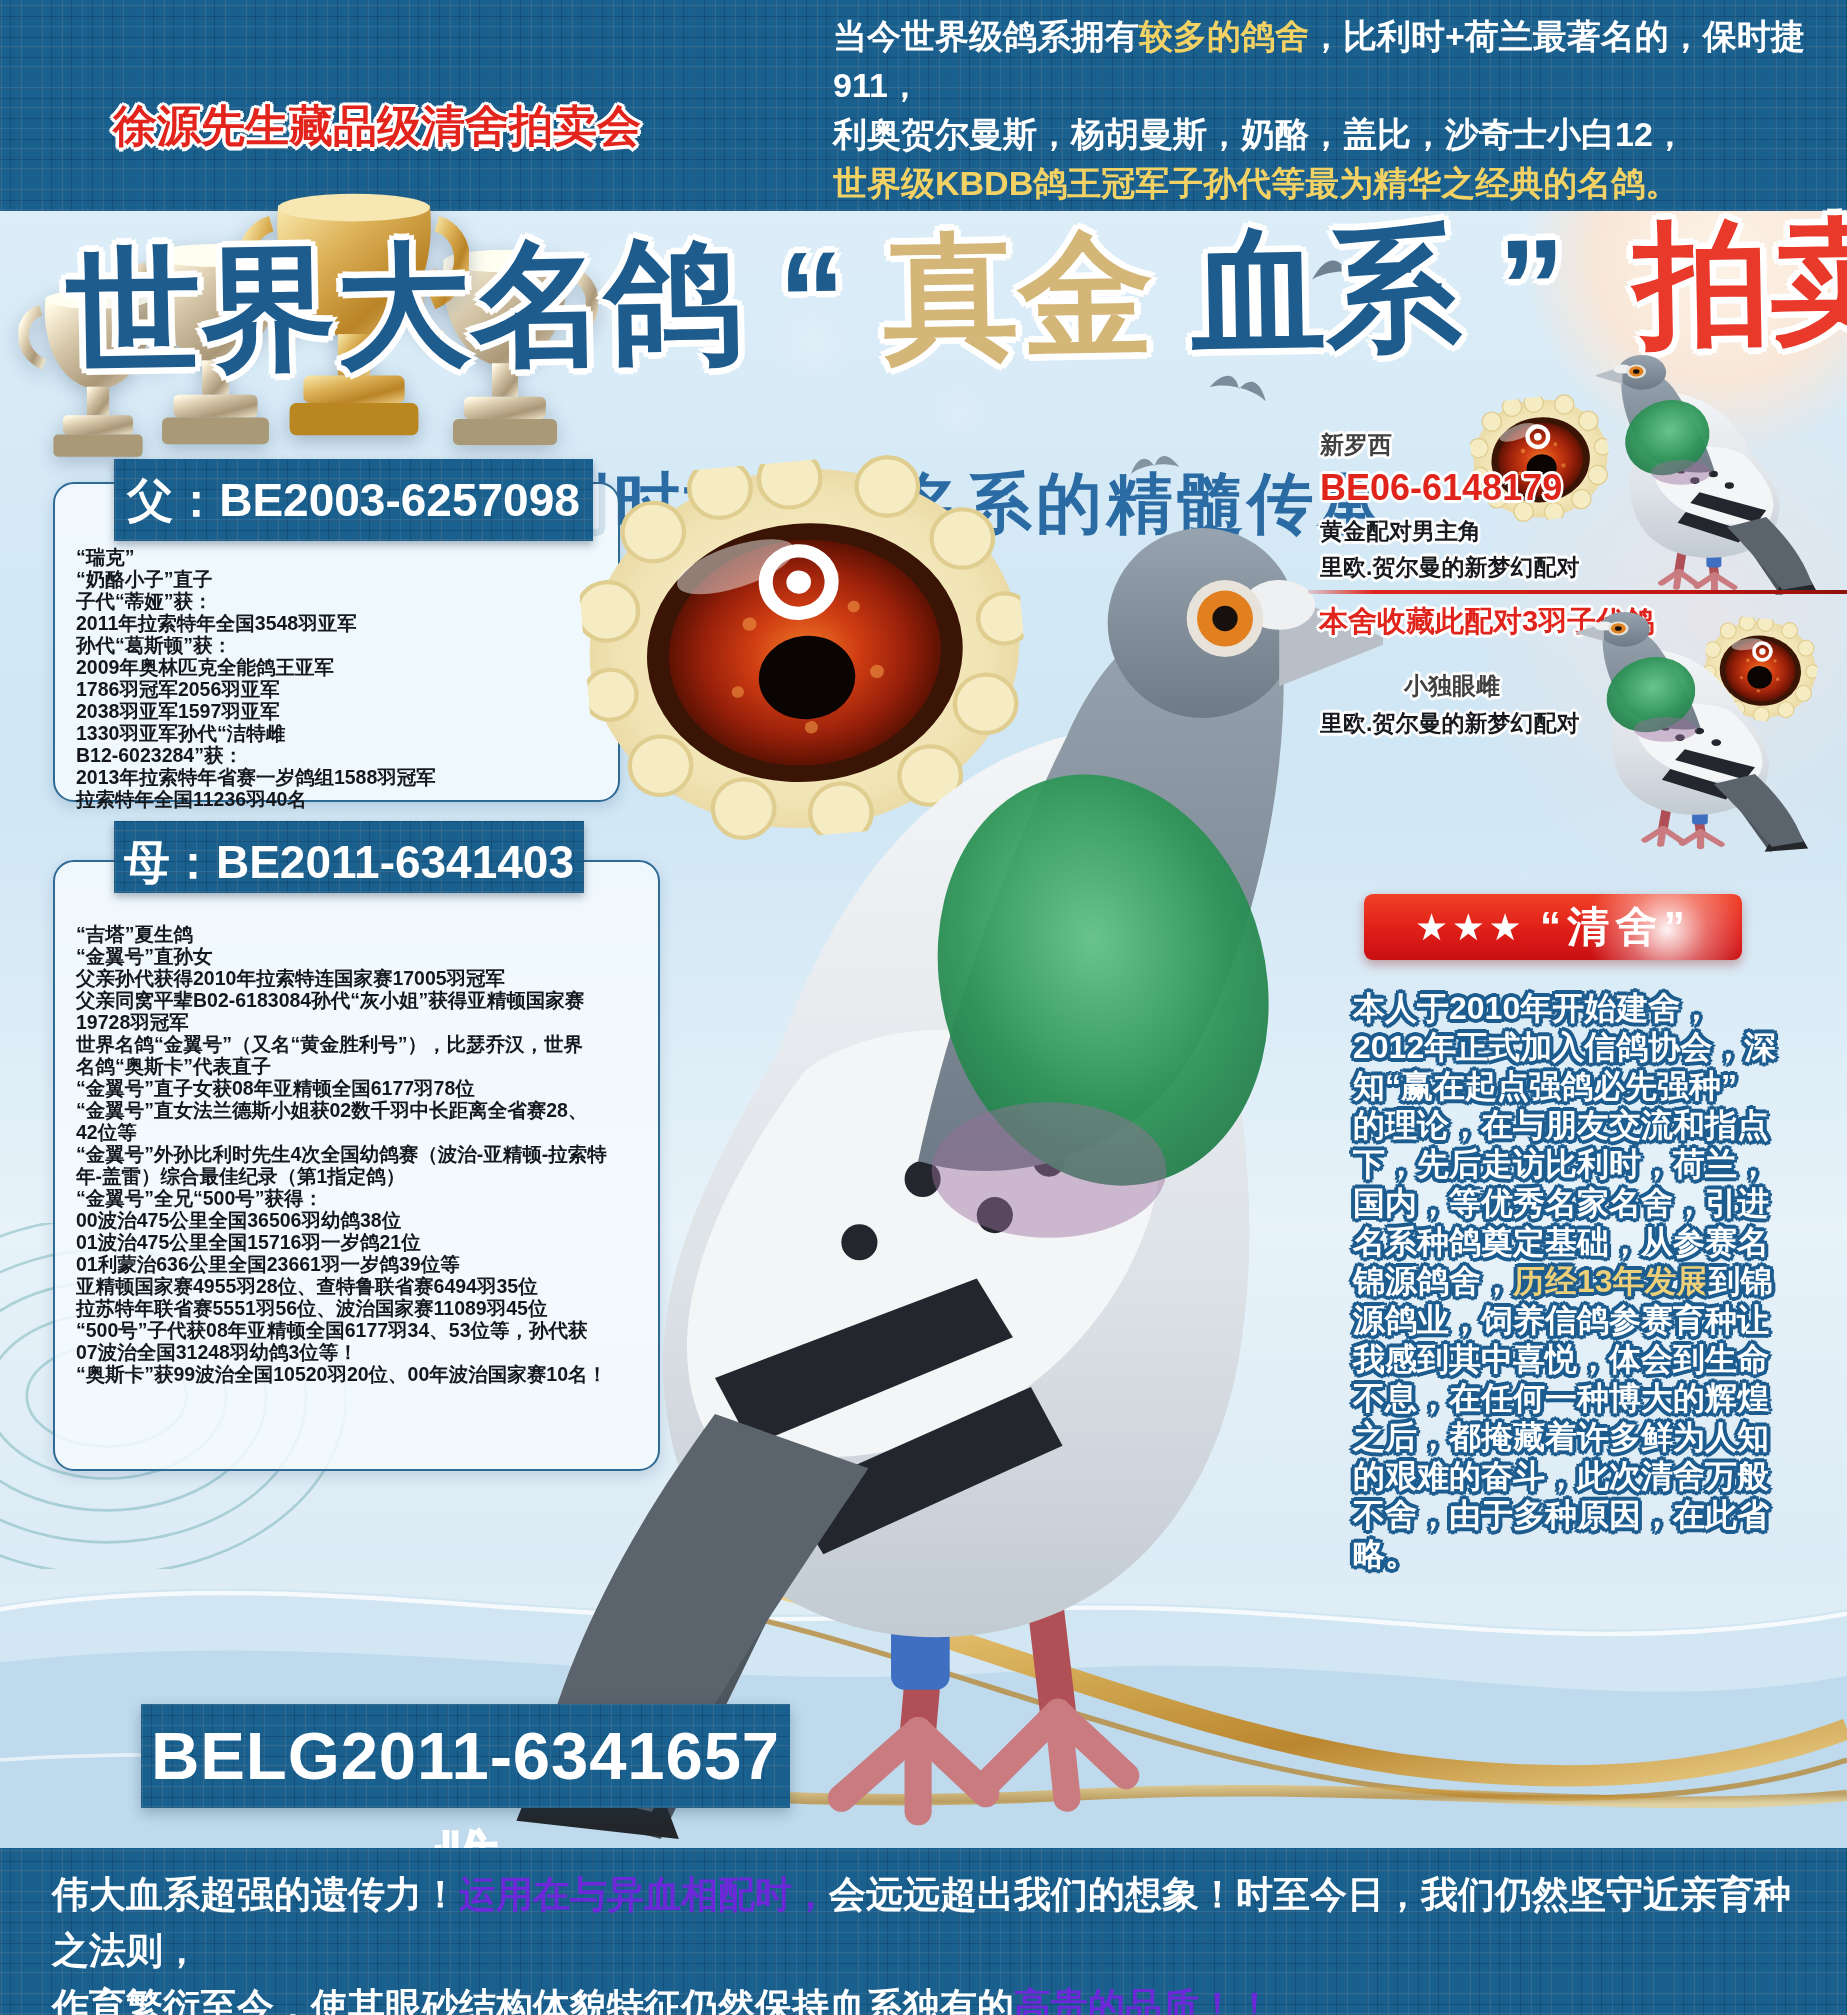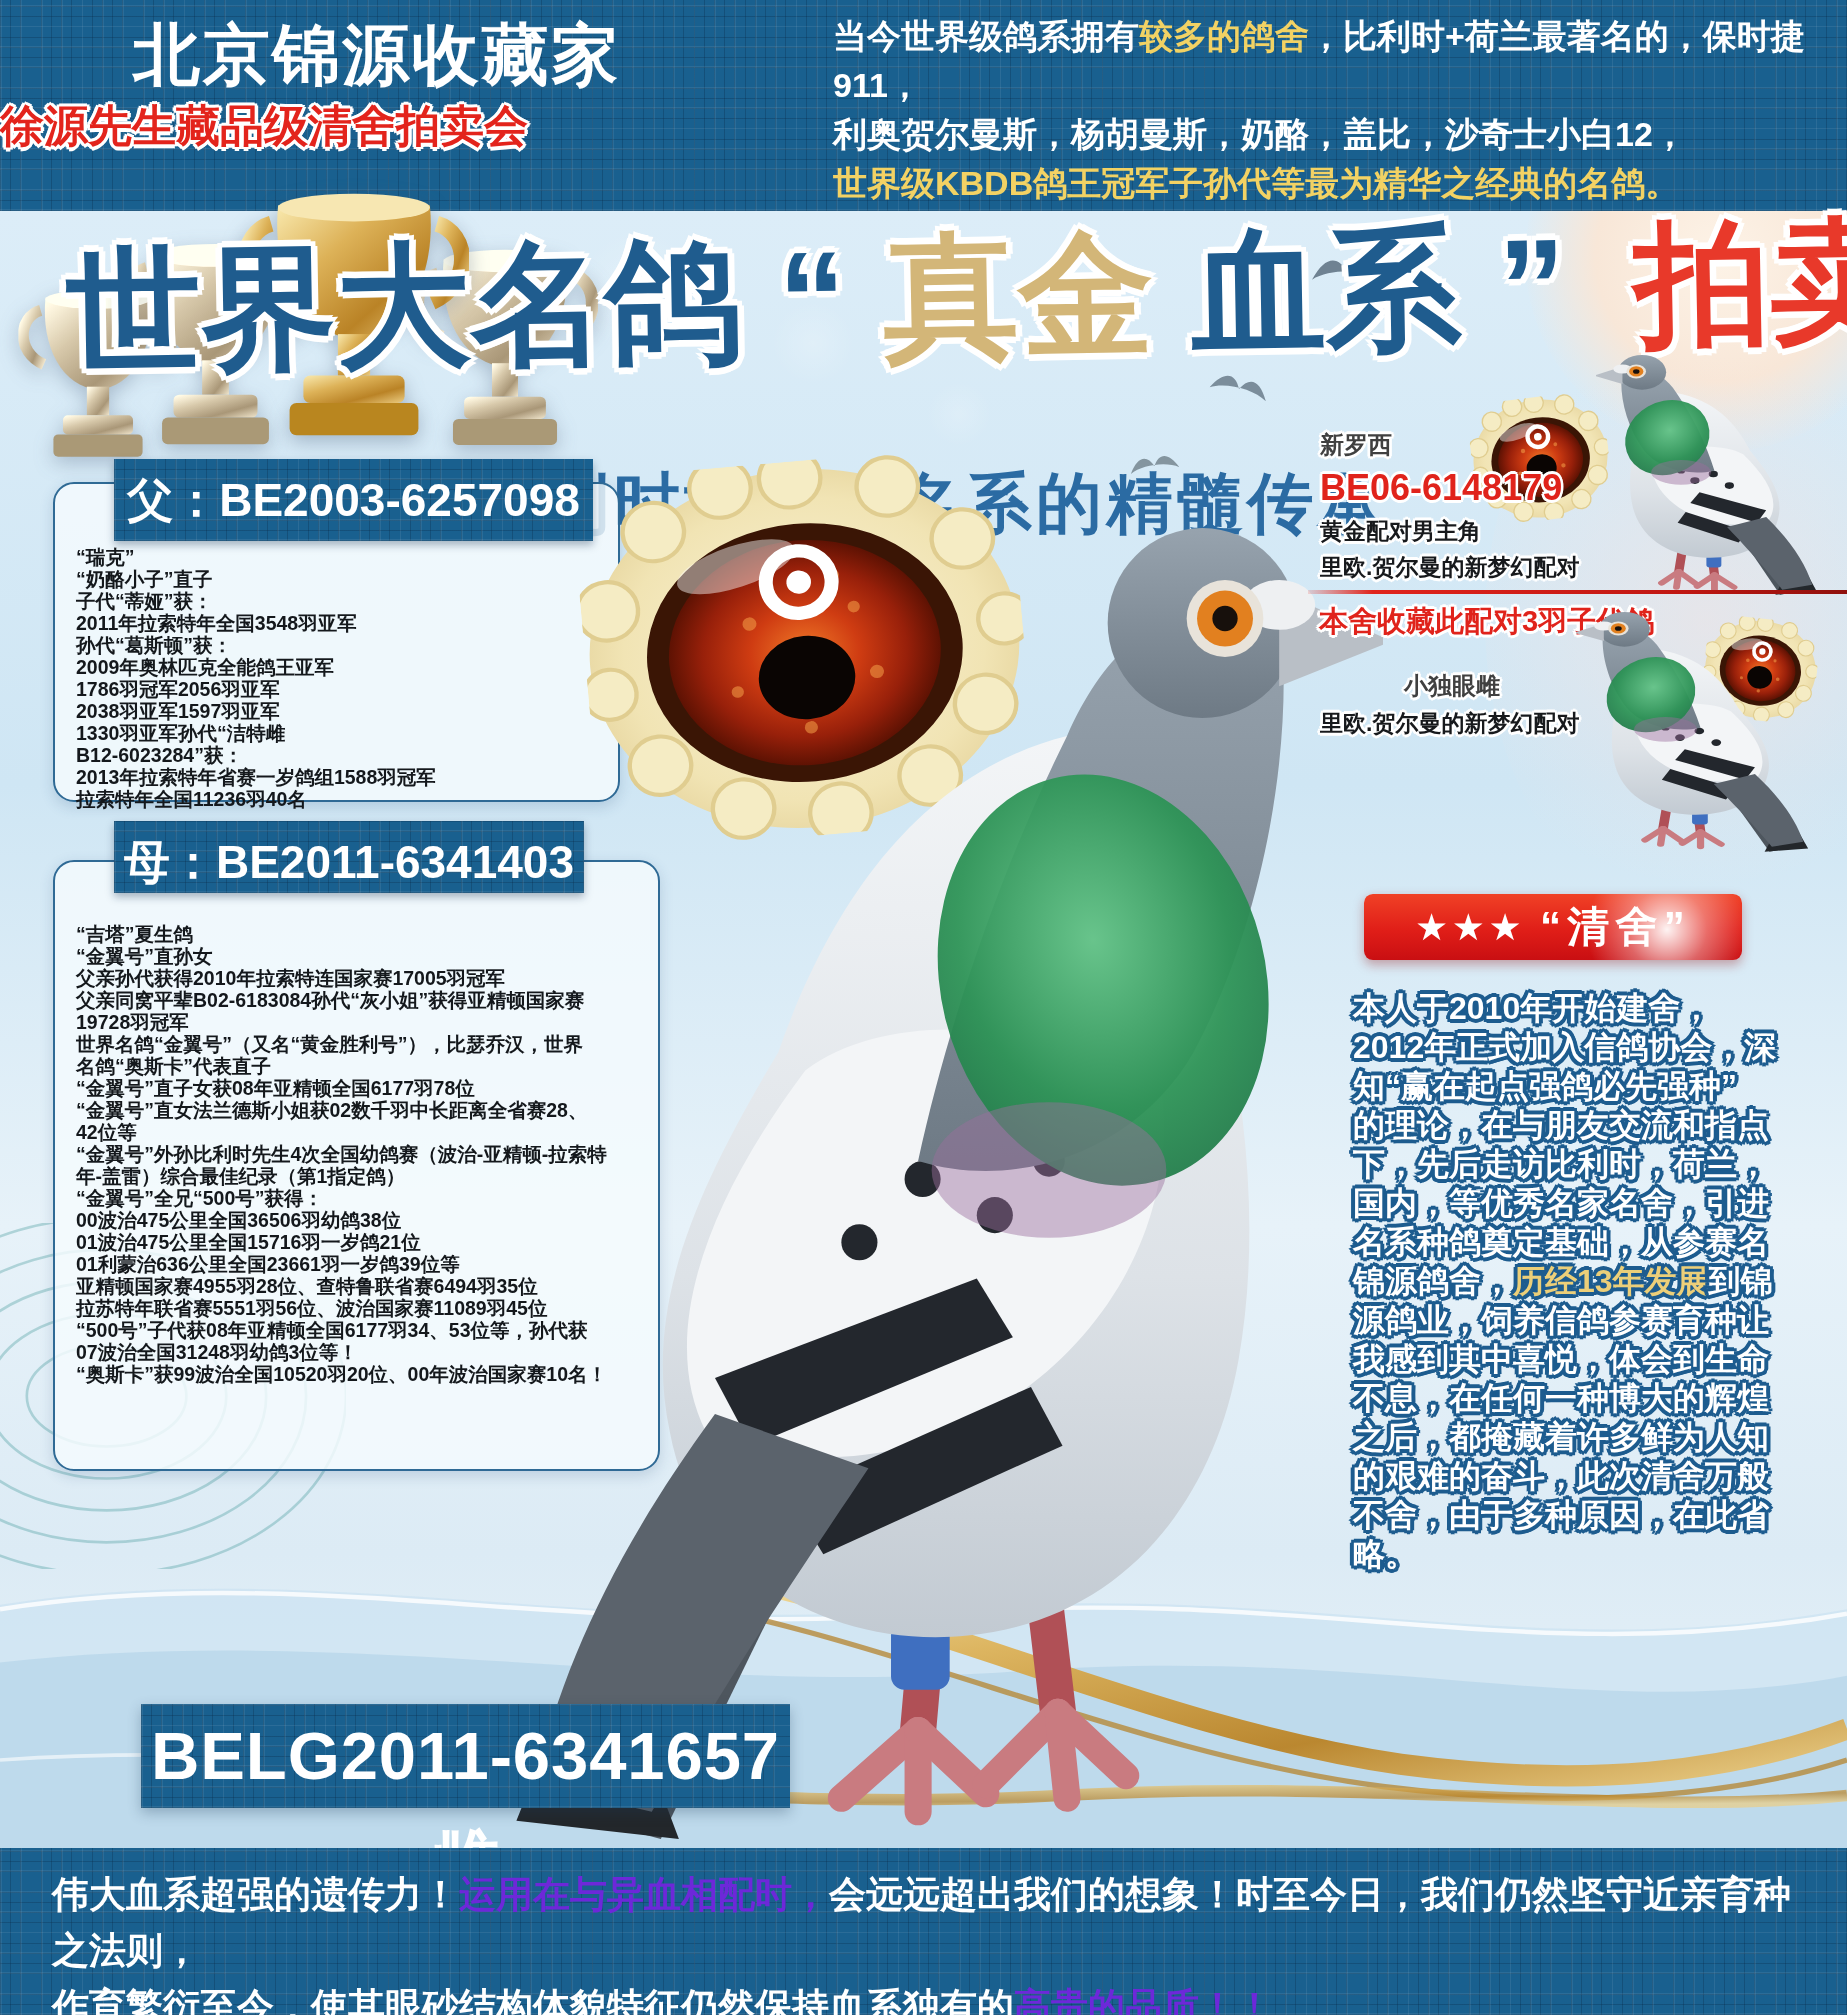--- a/index.html
+++ b/index.html
@@ -18,21 +18,21 @@
   .outl{text-shadow:
     calc(-1*var(--ow)) 0 0 var(--oc), var(--ow) 0 0 var(--oc),
     0 calc(-1*var(--ow)) 0 var(--oc), 0 var(--ow) 0 var(--oc),
     calc(-.71*var(--ow)) calc(-.71*var(--ow)) 0 var(--oc),
     calc(.71*var(--ow)) calc(-.71*var(--ow)) 0 var(--oc),
     calc(-.71*var(--ow)) calc(.71*var(--ow)) 0 var(--oc),
     calc(.71*var(--ow)) calc(.71*var(--ow)) 0 var(--oc);}
   .band-top{left:0;top:0;width:1847px;height:211px;}
   .brand-title{left:0;top:9.8px;width:754px;text-align:center;color:#fff;
     font-size:67px;font-weight:bold;letter-spacing:2.7px;}
-  .brand-sub{left:0;top:97px;width:754px;text-align:left;color:#e3241c;
+  .brand-sub{left:0;top:97px;width:754px;text-align:center;color:#e3241c;
     font-size:44px;font-weight:bold;--ow:3.5px;--oc:#fff;}
   .intro{left:833px;top:12.4px;width:1002px;text-align:left;color:#fff;
     font-size:34px;font-weight:bold;line-height:49px;}
   .intro .gold{color:#f2d264;}
   .glow{left:1525px;top:62px;width:390px;height:390px;border-radius:50%;
     background:radial-gradient(circle,#fdf3e7 0%,#f8e7d8 45%,rgba(248,231,216,0) 72%);}
   .pinkwash{left:1485px;top:310px;width:443px;height:621px;border-radius:50%;
     background:radial-gradient(circle,rgba(246,227,224,.55),rgba(246,227,224,0) 70%);}
   .bokeh{border-radius:50%;background:radial-gradient(circle,rgba(255,255,255,.55),rgba(255,255,255,0) 70%);}
   .trophy{filter:drop-shadow(0 6.2px 9.8px rgba(60,80,110,.35));}
@@ -217,21 +217,20 @@
     <g fill="none" stroke="#2f8e8e" stroke-width="2">
       <ellipse cx="120" cy="130" rx="60" ry="38"></ellipse>
         <ellipse cx="120" cy="130" rx="90" ry="62"></ellipse>
       <ellipse cx="120" cy="130" rx="120" ry="86"></ellipse>
         <ellipse cx="120" cy="130" rx="150" ry="110"></ellipse>
       <ellipse cx="120" cy="130" rx="180" ry="134"></ellipse>
     </g>
   </svg>
 
   <div class="abs mosaic band-top"></div>
-  <div class="abs brand-title">北京锦源收藏家</div>
   <div class="abs brand-sub outl">徐源先生藏品级清舍拍卖会</div>
   <div class="abs intro">
     <div><span>当今世界级鸽系拥有</span><span class="gold">较多的鸽舍</span><span>，比利时+荷兰最著名的，保时捷911，</span></div>
     <div><span>利奥贺尔曼斯，杨胡曼斯，奶酪，盖比，沙奇士小白12，</span></div>
     <div><span class="gold">世界级KBDB鸽王冠军子孙代等最为精华之经典的名鸽。</span></div>
   </div>
 
   <svg class="abs silver" style="left:17.7px;top:288px;width:160px;height:191px" viewBox="0 0 100 120">
       <use href="#trophySym"></use>
     </svg>

